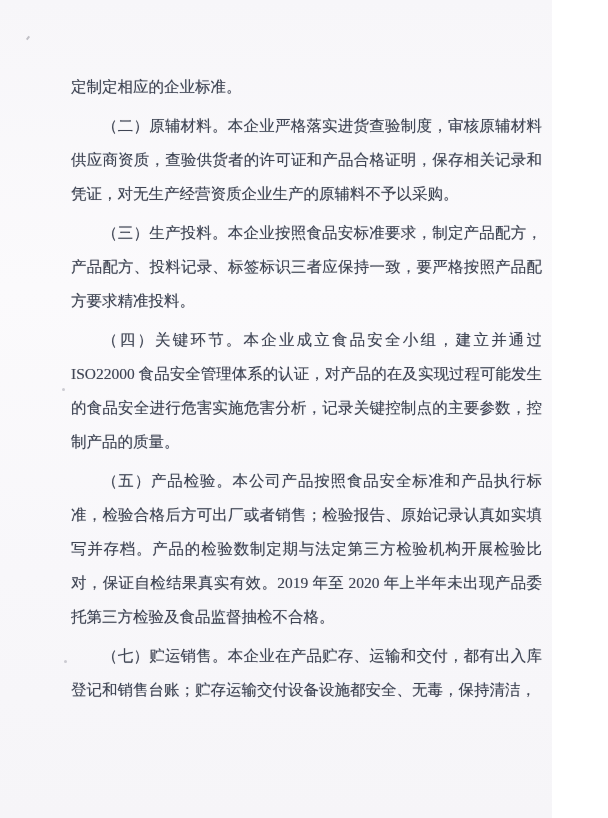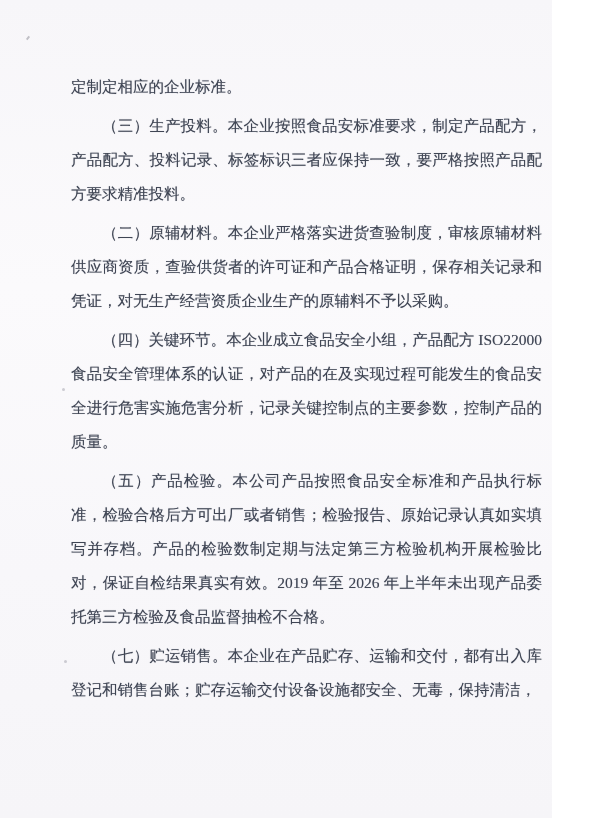--- a/index.html
+++ b/index.html
@@ -94,24 +94,24 @@
 <body>
 
 <div class="scan">
 
   <div class="paper"></div>
   <div class="edge-line"></div>
   <div class="edge-strip"></div>
 
   <div class="text-block">
     <p>定制定相应的企业标准。</p>
+    <p class="indent">（二）原辅材料。本企业严格落实进货查验制度，审核原辅材料供应商资质，查验供货者的许可证和产品合格证明，保存相关记录和凭证，对无生产经营资质企业生产的原辅料不予以采购。</p>
     <p class="indent">（三）生产投料。本企业按照食品安标准要求，制定产品配方，产品配方、投料记录、标签标识三者应保持一致，要严格按照产品配方要求精准投料。</p>
-    <p class="indent">（二）原辅材料。本企业严格落实进货查验制度，审核原辅材料供应商资质，查验供货者的许可证和产品合格证明，保存相关记录和凭证，对无生产经营资质企业生产的原辅料不予以采购。</p>
-    <p class="indent">（四）关键环节。本企业成立食品安全小组，产品配方 ISO22000 食品安全管理体系的认证，对产品的在及实现过程可能发生的食品安全进行危害实施危害分析，记录关键控制点的主要参数，控制产品的质量。</p>
-    <p class="indent">（五）产品检验。本公司产品按照食品安全标准和产品执行标准，检验合格后方可出厂或者销售；检验报告、原始记录认真如实填写并存档。产品的检验数制定期与法定第三方检验机构开展检验比对，保证自检结果真实有效。2019 年至 2026 年上半年未出现产品委托第三方检验及食品监督抽检不合格。</p>
+    <p class="indent">（四）关键环节。本企业成立食品安全小组，建立并通过 ISO22000 食品安全管理体系的认证，对产品的在及实现过程可能发生的食品安全进行危害实施危害分析，记录关键控制点的主要参数，控制产品的质量。</p>
+    <p class="indent">（五）产品检验。本公司产品按照食品安全标准和产品执行标准，检验合格后方可出厂或者销售；检验报告、原始记录认真如实填写并存档。产品的检验数制定期与法定第三方检验机构开展检验比对，保证自检结果真实有效。2019 年至 2020 年上半年未出现产品委托第三方检验及食品监督抽检不合格。</p>
     <p class="indent">（七）贮运销售。本企业在产品贮存、运输和交付，都有出入库登记和销售台账；贮存运输交付设备设施都安全、无毒，保持清洁，</p>
   </div>
 
   <div class="stamp-bar"></div>
   <div class="stamp-char-box">
     <span class="stamp-char">业</span>
   </div>
   <div class="stamp-blob"></div>
   <div class="stamp-speck-a"></div>
   <div class="stamp-speck-b"></div>

